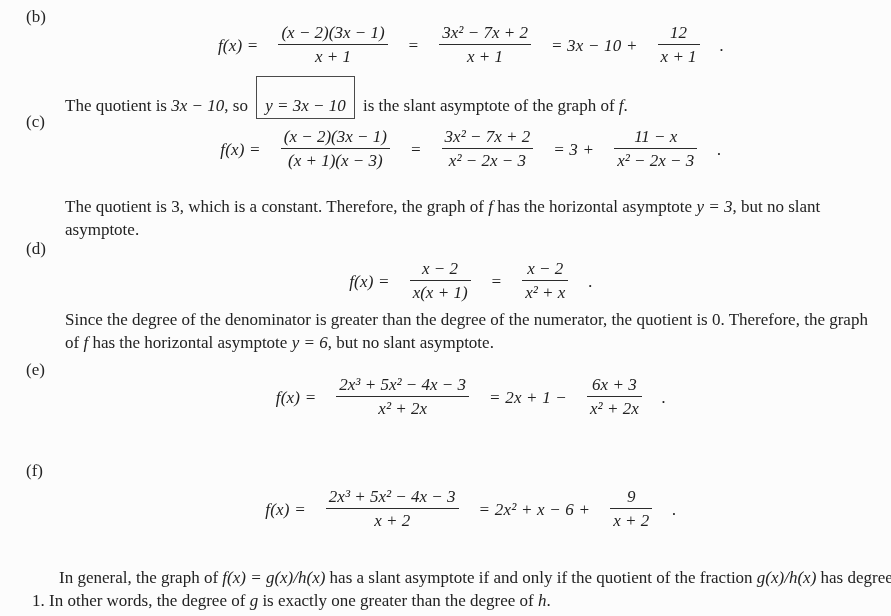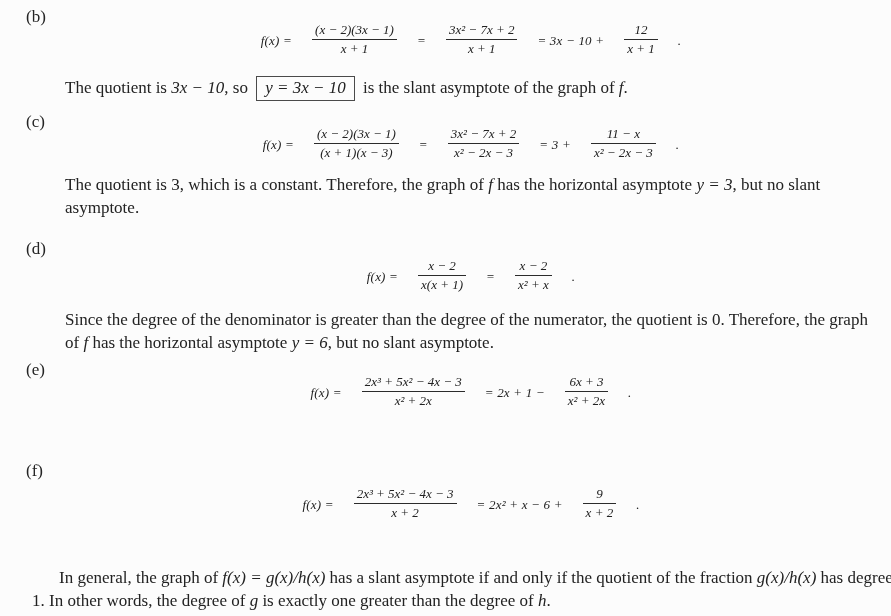--- a/index.html
+++ b/index.html
@@ -19,21 +19,21 @@
     left: 26px;
     font-size: 17px;
     color: #242424;
   }
   .formula {
     position: absolute;
     left: 65px;
     width: 812px;
     text-align: center;
     font-style: italic;
-    font-size: 13px;
+    font-size: 17px;
     line-height: 1.15;
     white-space: nowrap;
     color: #212121;
   }
   .frac {
     display: inline-block;
     vertical-align: middle;
     text-align: center;
     margin: 0 20px;
     transform: translateY(-2px);
@@ -63,42 +63,42 @@
     left: 32px;
     width: 862px;
     line-height: 23px;
     text-indent: 27px;
     color: #222;
   }
   .i { font-style: italic; }
   .box {
     display: inline-block;
     border: 1.2px solid #4a4a4a;
-    padding: 1px 8px 3px;
+    padding: 19px 8px 3px;
     margin: 0 4px;
     font-style: italic;
     line-height: 19px;
   }
 </style>
 </head>
 <body>
 
 <div class="page">
 
   <div class="item-label" style="top:7px">(b)</div>
   <div class="formula" style="top:24px">
     <span class="m">f(x) =</span><span class="frac"><span class="num">(x − 2)(3x − 1)</span><span class="den">x + 1</span></span><span class="m">=</span><span class="frac"><span class="num">3x² − 7x + 2</span><span class="den">x + 1</span></span><span class="m">= 3x − 10 +</span><span class="frac"><span class="num">12</span><span class="den">x + 1</span></span><span class="m">.</span>
   </div>
   <div class="body-text" style="top:76px"><span>The quotient is </span><span class="i">3x − 10</span><span>, so </span><span class="box">y = 3x − 10</span><span> is the slant asymptote of the graph of </span><span class="i">f</span><span>.</span></div>
 
   <div class="item-label" style="top:112px">(c)</div>
   <div class="formula" style="top:128px">
     <span class="m">f(x) =</span><span class="frac"><span class="num">(x − 2)(3x − 1)</span><span class="den">(x + 1)(x − 3)</span></span><span class="m">=</span><span class="frac"><span class="num">3x² − 7x + 2</span><span class="den">x² − 2x − 3</span></span><span class="m">= 3 +</span><span class="frac"><span class="num">11 − x</span><span class="den">x² − 2x − 3</span></span><span class="m">.</span>
   </div>
-  <div class="body-text" style="top:174px"><span>The quotient is 3, which is a constant. Therefore, the graph of </span><span class="i">f</span><span> has the horizontal asymptote </span><span class="i">y = 3</span><span>, but no slant asymptote.</span></div>
+  <div class="body-text" style="top:196px"><span>The quotient is 3, which is a constant. Therefore, the graph of </span><span class="i">f</span><span> has the horizontal asymptote </span><span class="i">y = 3</span><span>, but no slant asymptote.</span></div>
 
   <div class="item-label" style="top:239px">(d)</div>
   <div class="formula" style="top:260px">
     <span class="m">f(x) =</span><span class="frac"><span class="num">x − 2</span><span class="den">x(x + 1)</span></span><span class="m">=</span><span class="frac"><span class="num">x − 2</span><span class="den">x² + x</span></span><span class="m">.</span>
   </div>
   <div class="body-text" style="top:309px"><span>Since the degree of the denominator is greater than the degree of the numerator, the quotient is 0. Therefore, the graph of </span><span class="i">f</span><span> has the horizontal asymptote </span><span class="i">y = 6</span><span>, but no slant asymptote.</span></div>
 
   <div class="item-label" style="top:360px">(e)</div>
   <div class="formula" style="top:376px">
     <span class="m">f(x) =</span><span class="frac"><span class="num">2x³ + 5x² − 4x − 3</span><span class="den">x² + 2x</span></span><span class="m">= 2x + 1 −</span><span class="frac"><span class="num">6x + 3</span><span class="den">x² + 2x</span></span><span class="m">.</span>

